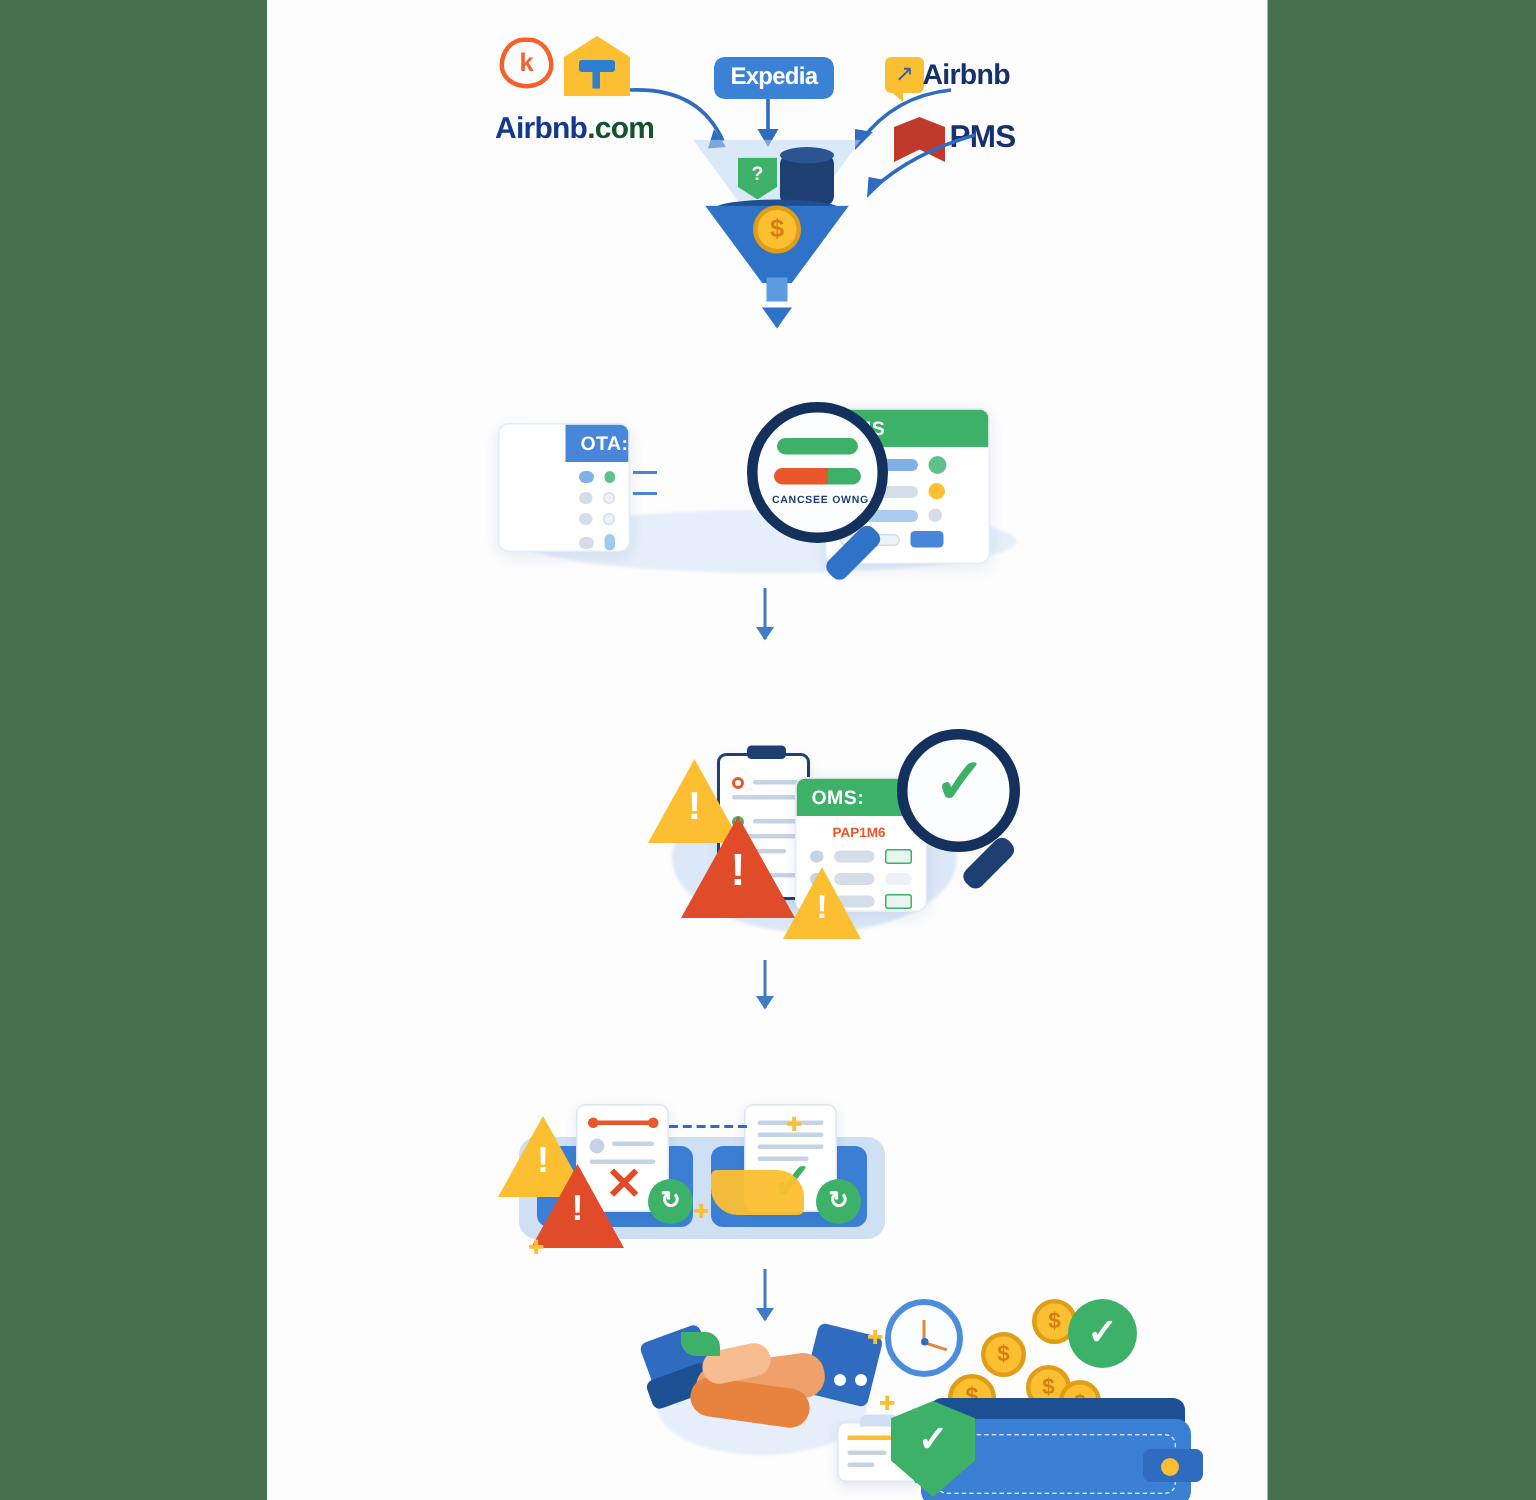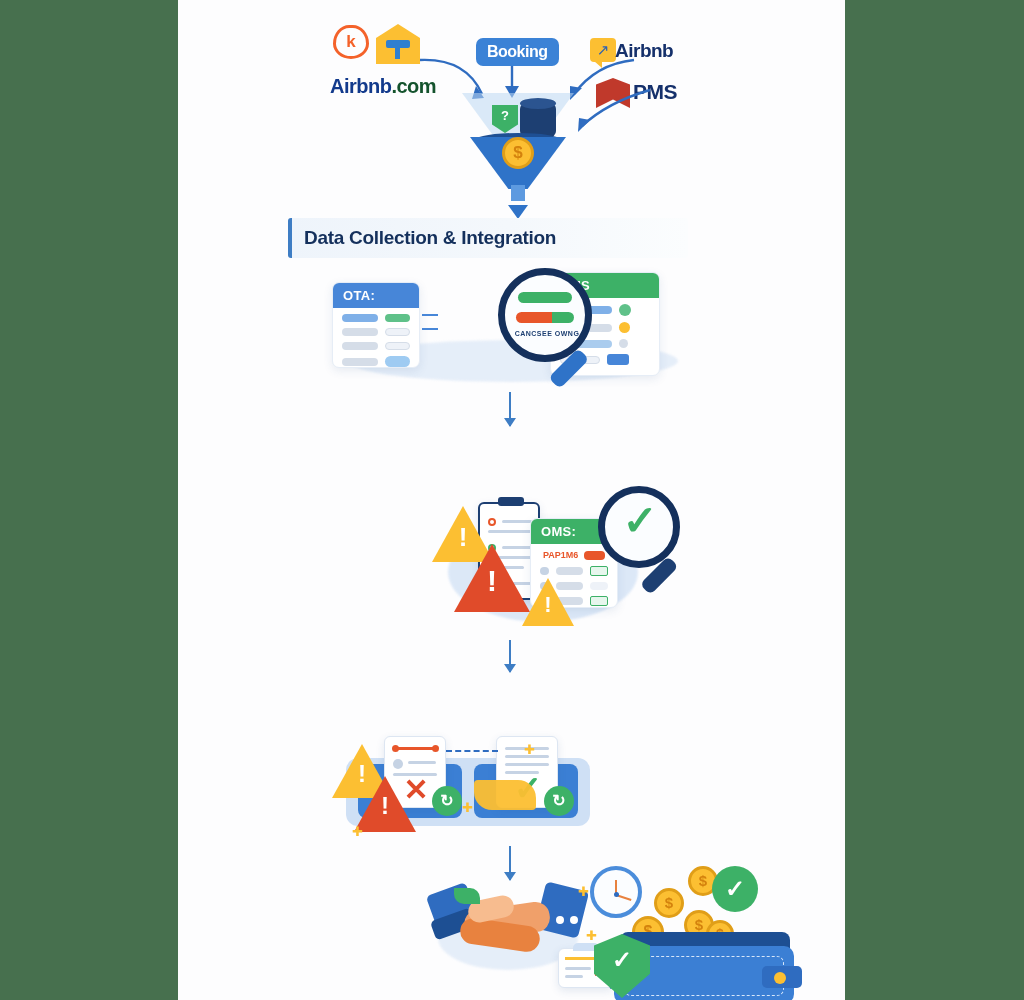--- a/index.html
+++ b/index.html
@@ -217,21 +217,21 @@
       <div class="kite">k</div>
       <div class="house">
         <div class="bar"></div>
           <div class="stem"></div>
       </div>
       <div class="abs logo-label" id="logo-booking">
         <span>Airbnb</span><span class="dotcom">.com</span>
       </div>
     </div>
 
-    <div class="abs logo-label" id="logo-airbnb">Booking</div>
+    <div class="abs logo-label" id="logo-airbnb">Expedia</div>
 
     <div class="abs" style="left:0;top:0;width:560px;height:75px;">
       <div class="exp-bubble">↗</div>
       <div class="abs logo-label" id="logo-expedia">Airbnb</div>
     </div>
 
     <div class="abs" style="left:0;top:0;width:560px;height:120px;">
       <div class="pms-chev"></div>
       <div class="abs logo-label" id="logo-pms">PMS</div>
     </div>
@@ -258,29 +258,26 @@
       <div class="tag-green">?</div>
       <div class="db-cyl"></div>
       <div class="funnel-rim"></div>
       <div class="funnel-bot"></div>
       <div class="coin">$</div>
       <div class="funnel-neck"></div>
       <div class="funnel-out"></div>
     </div>
   </div>
 
-  <div class="banner" style="left:110px;top:218px;width:400px;">
-    <span class="banner-text">Data Collection &amp; Integration</span>
-  </div>
 
   <div class="abs" style="left:140px;top:262px;width:380px;height:125px;">
 
     <div class="blob-bg" style="left:30px;top:78px;width:330px;height:42px;"></div>
 
-    <div class="card" style="left:14px;top:20px;width:88px;height:86px;">
+    <div class="card" style="left:14px;top:20px;width:88px;height:86px;padding-left:44px;">
       <div class="card-head head-blue">OTA:</div>
       <div class="row">
           <div class="pill" style="width:38px;background:#7fb0e8;"></div>
                        <div class="pill" style="width:26px;background:#5fc189;"></div>
         </div>
       <div class="row">
           <div class="pill" style="width:38px;background:#d5dde8;"></div>
                        <div class="pill" style="width:26px;background:#eef2f8;border:1px solid #d5dde8;"></div>
         </div>
       <div class="row">
@@ -347,21 +344,21 @@
       <div class="line" style="left:8px;top:26px;width:44px;"></div>
       <div class="abs" style="left:8px;top:40px;width:8px;height:8px;border-radius:50%;border:2px solid #3db167;"></div>
       <div class="line" style="left:22px;top:42px;width:30px;"></div>
       <div class="line" style="left:8px;top:52px;width:44px;"></div>
       <div class="line" style="left:8px;top:62px;width:36px;"></div>
       <div class="line" style="left:30px;top:78px;width:22px;"></div>
     </div>
 
     <div class="card" style="left:112px;top:36px;width:88px;height:90px;">
       <div class="card-head head-green">OMS:</div>
-      <div style="display:flex;align-items:center;gap:6px;margin:6px 12px 2px;">
+      <div style="display:flex;align-items:center;gap:6px;margin:6px 24px 2px;">
         <span style="font-size:9px;font-weight:bold;color:#e8562a;">PAP1M6</span>
         <span class="pill" style="width:24px;height:9px;background:#e8562a;"></span>
       </div>
       <div class="row">
           <div class="pill" style="width:10px;background:#c6d3e4;"></div>
                        <div class="pill" style="width:30px;background:#d5dde8;"></div>
                        <div class="pill" style="width:20px;height:10px;border-radius:2px;background:#e7f6ed;border:1px solid #3db167;"></div>
         </div>
       <div class="row">
           <div class="pill" style="width:10px;background:#c6d3e4;"></div>

